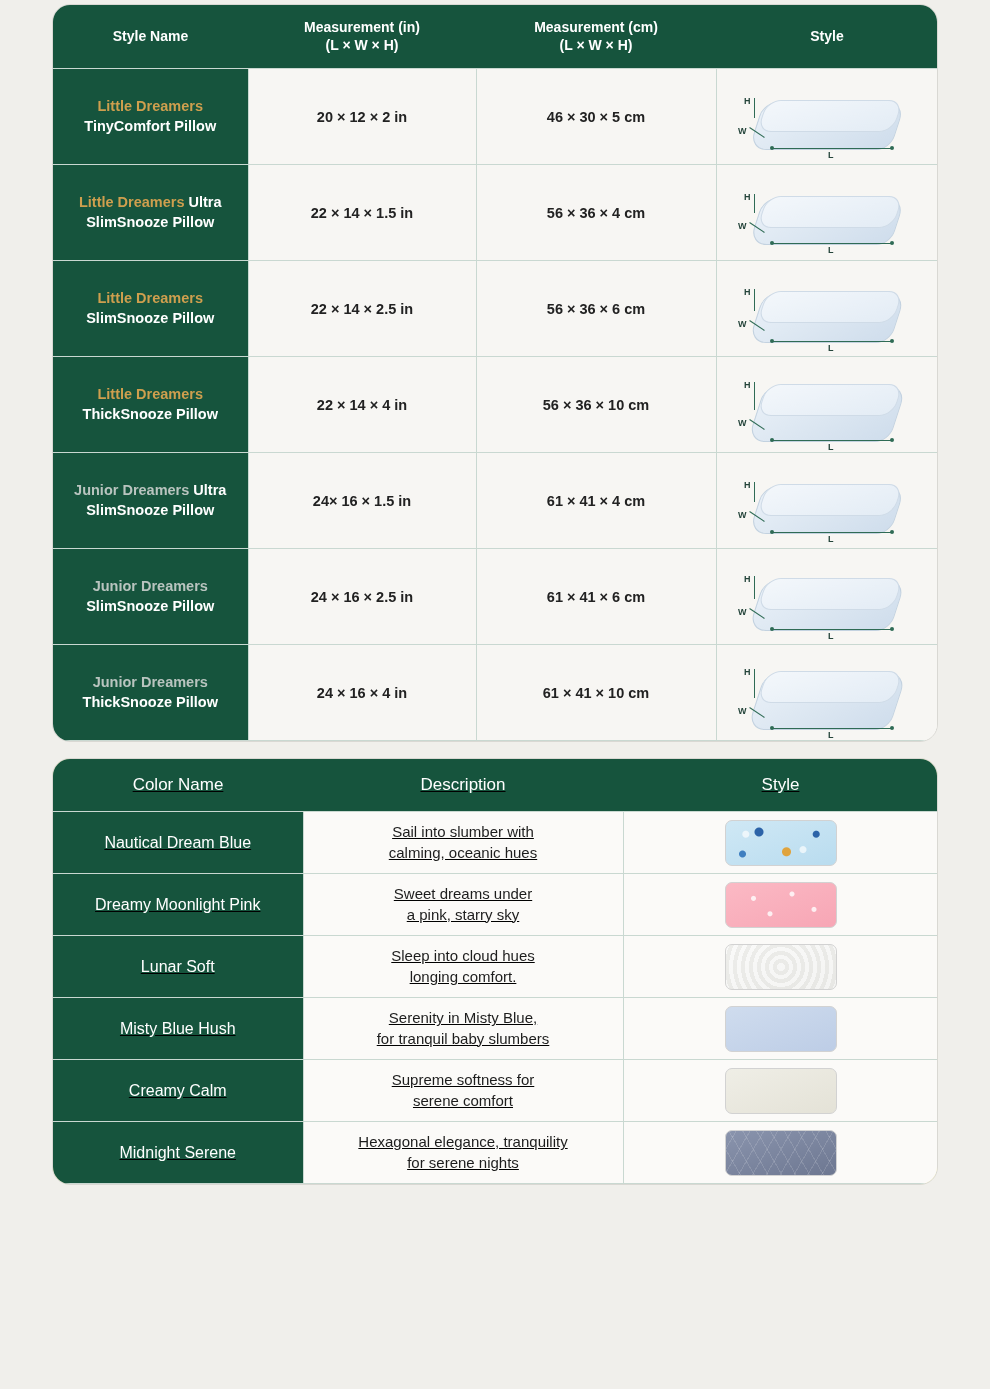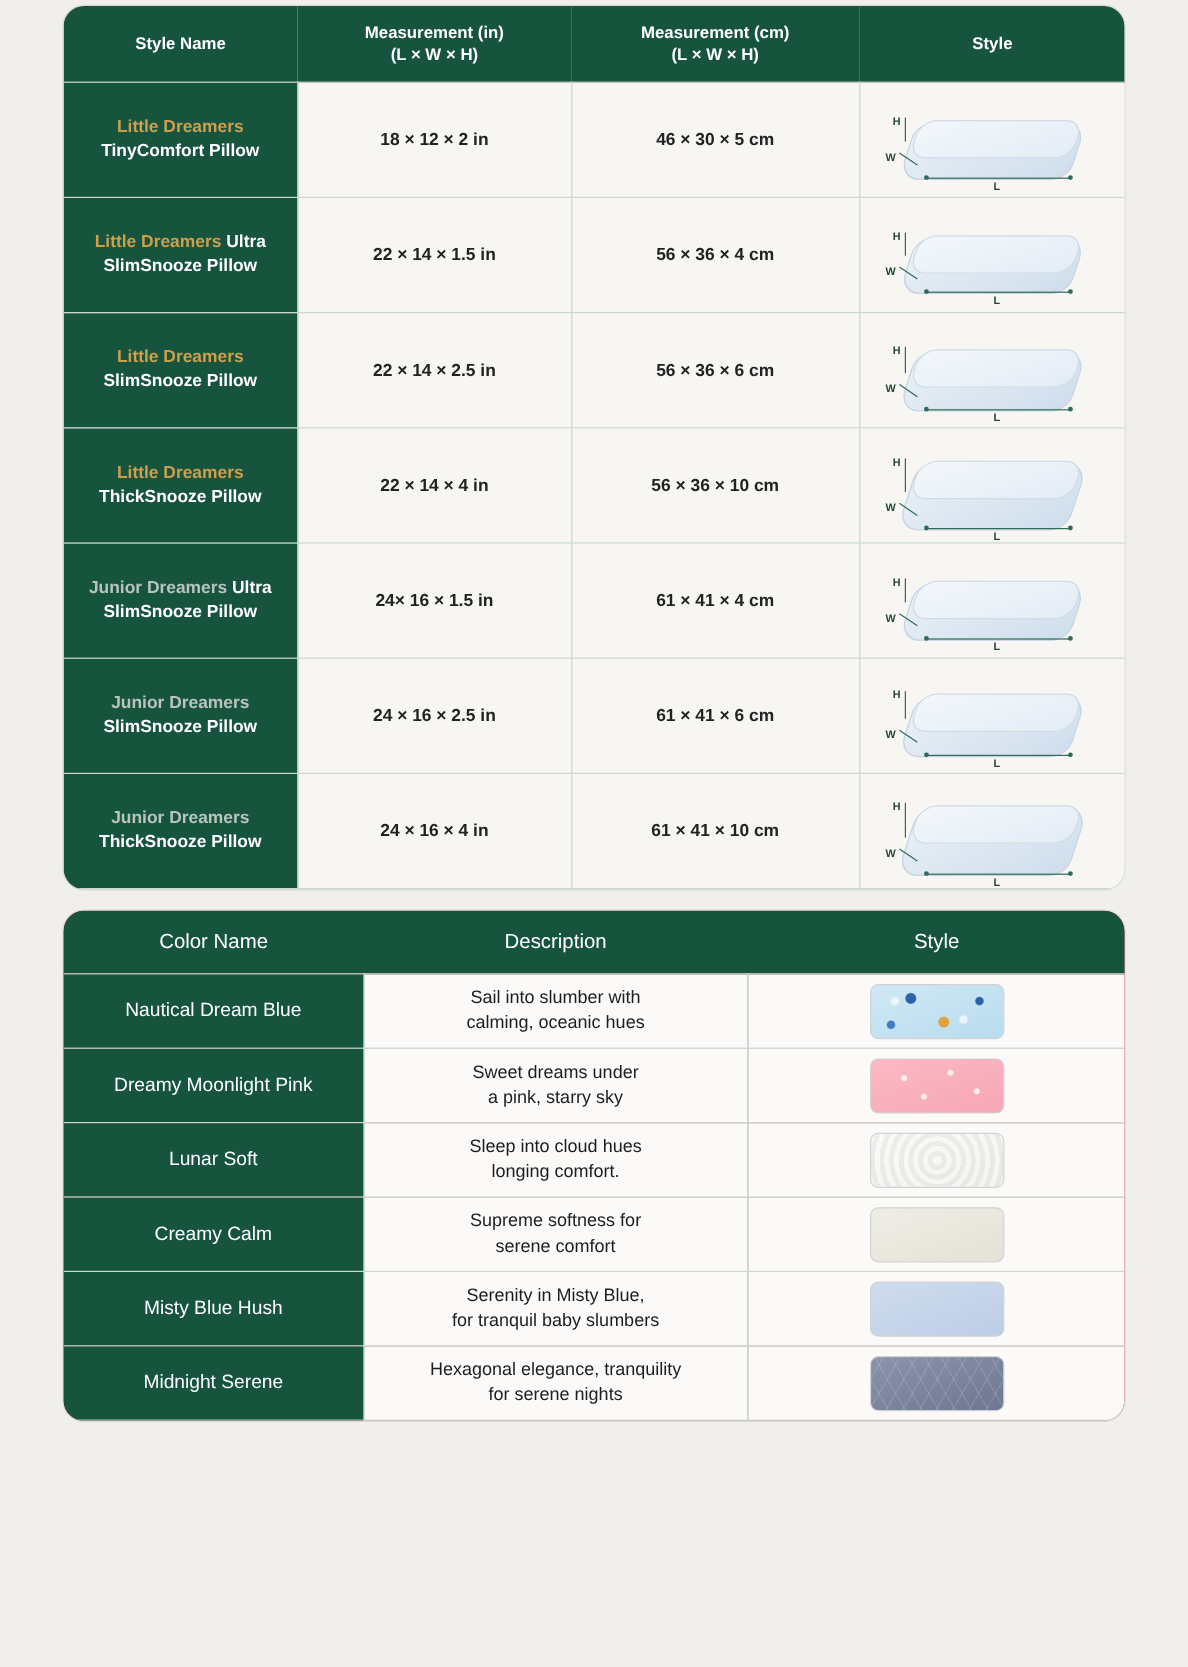--- a/index.html
+++ b/index.html
@@ -126,22 +126,23 @@
     font-size: 13.5px;
     color: #2f2f2f;
     line-height: 1.5;
   }
 
   
   .color-card {
     margin: 16px 52px 20px 52px;
     border-radius: 18px;
     overflow: hidden;
-    background: #b91c1c;
+    background: #fef9c3;
     border: 1px solid #d9d8d3;
+    text-decoration: underline;
   }
   table.colors {
     width: 100%;
     border-collapse: collapse;
     table-layout: fixed;
   }
   table.colors thead th {
     background: #16543d;
     color: #fff;
     font-size: 17px;
@@ -243,21 +244,21 @@
           <th>
             <span>Measurement (cm)</span><br>
             <span>(L × W × H)</span>
           </th>
           <th>Style</th>
         </tr>
       </thead>
       <tbody id="size-body">
           <tr>
             <td class="namecell"><span class="brand-little">Little Dreamers</span><br><span class="sub-name">TinyComfort Pillow</span></td>
-            <td>18 × 12 × 2 in</td>
+            <td>20 × 12 × 2 in</td>
             <td>46 × 30 × 5 cm</td>
             <td class="stylecell">
               <div class="pillow-wrap">
                 <div class="pillow-shape" style="height:48px;top:23px;"></div>
                 <div class="pillow-top" style="height:32px;top:21px;"></div>
                 <div class="dim-line" style="left:22px;top:19px;width:1px;height:20px;"></div>
                 <div class="dim-label" style="left:12px;top:17px;">H</div>
                 <div class="dim-line" style="left:16px;top:53px;width:18px;height:1px;transform:rotate(34deg);"></div>
                 <div class="dim-label" style="left:6px;top:47px;">W</div>
                 <div class="dim-line" style="left:40px;top:69px;width:120px;height:1px;"></div>
@@ -416,31 +417,31 @@
             </td>
           </tr>
           <tr>
             <td class="cname">Lunar Soft</td>
             <td class="cdesc"><span>Sleep into cloud hues</span><br><span>longing comfort.</span></td>
             <td class="cstyle">
               <div class="swatch sw-lunar"></div>
             </td>
           </tr>
           <tr>
+            <td class="cname">Misty Blue Hush</td>
+            <td class="cdesc"><span>Serenity in Misty Blue,</span><br><span>for tranquil baby slumbers</span></td>
+            <td class="cstyle">
+              <div class="swatch sw-misty"></div>
+            </td>
+          </tr>
+          <tr>
             <td class="cname">Creamy Calm</td>
             <td class="cdesc"><span>Supreme softness for</span><br><span>serene comfort</span></td>
             <td class="cstyle">
               <div class="swatch sw-creamy"></div>
-            </td>
-          </tr>
-          <tr>
-            <td class="cname">Misty Blue Hush</td>
-            <td class="cdesc"><span>Serenity in Misty Blue,</span><br><span>for tranquil baby slumbers</span></td>
-            <td class="cstyle">
-              <div class="swatch sw-misty"></div>
             </td>
           </tr>
           <tr>
             <td class="cname">Midnight Serene</td>
             <td class="cdesc"><span>Hexagonal elegance, tranquility</span><br><span>for serene nights</span></td>
             <td class="cstyle">
               <div class="swatch sw-midnight"></div>
             </td>
           </tr>
         </tbody>

